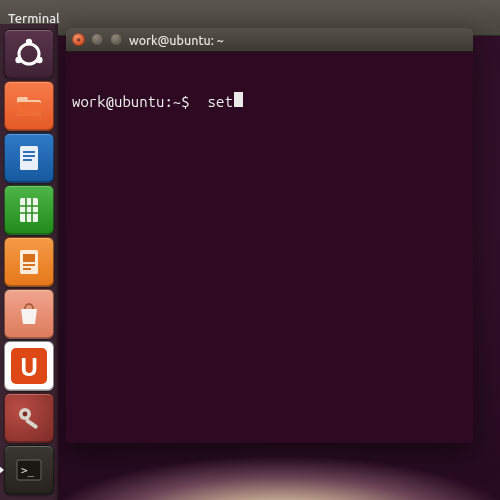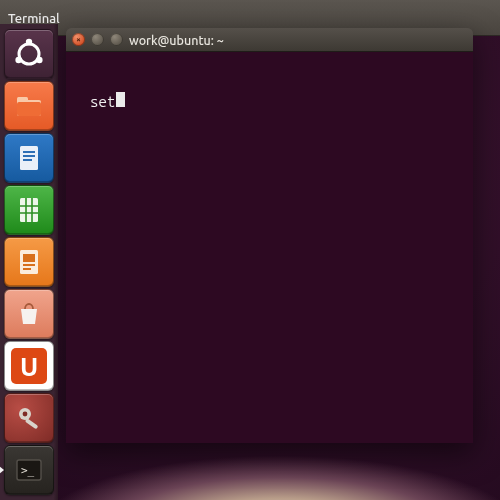--- a/index.html
+++ b/index.html
@@ -203,18 +203,19 @@
 
 <div class="termwin">
   <div class="term-titlebar">
     <div class="term-wbtn close">×</div>
     <div class="term-wbtn"></div>
     <div class="term-wbtn"></div>
     <span class="term-title">work@ubuntu: ~</span>
   </div>
   <div class="term-body">
     <div class="term-line">
+      <span class="prompt">work@ubuntu:~$</span>
       <span class="cmd">set</span><span class="cursor"></span>
     </div>
   </div>
 </div>
 
 <div class="cmd-highlight" style="left: 183px; top: 44px; width: 46px; height: 22px; border-color: rgb(209, 19, 19);"></div>
 
 </body></html>

